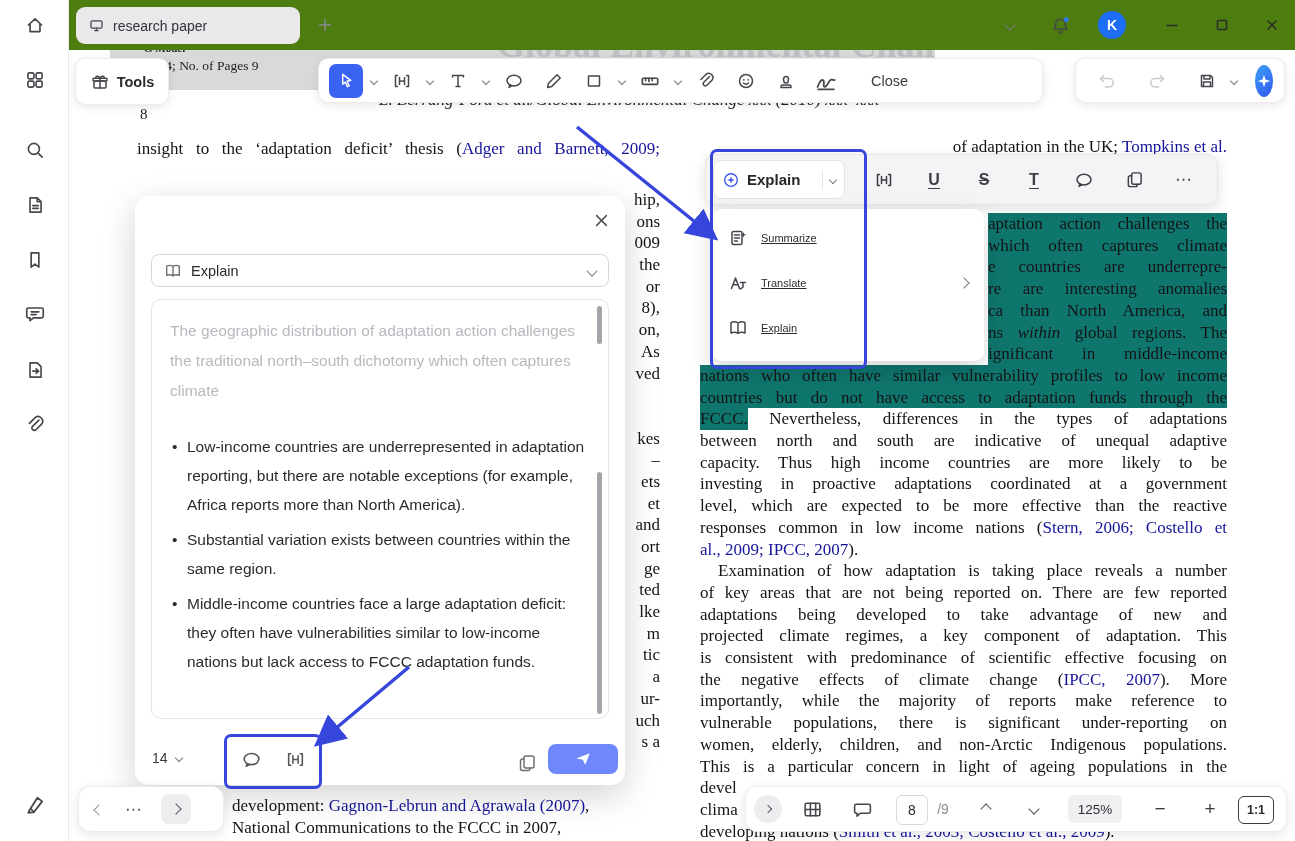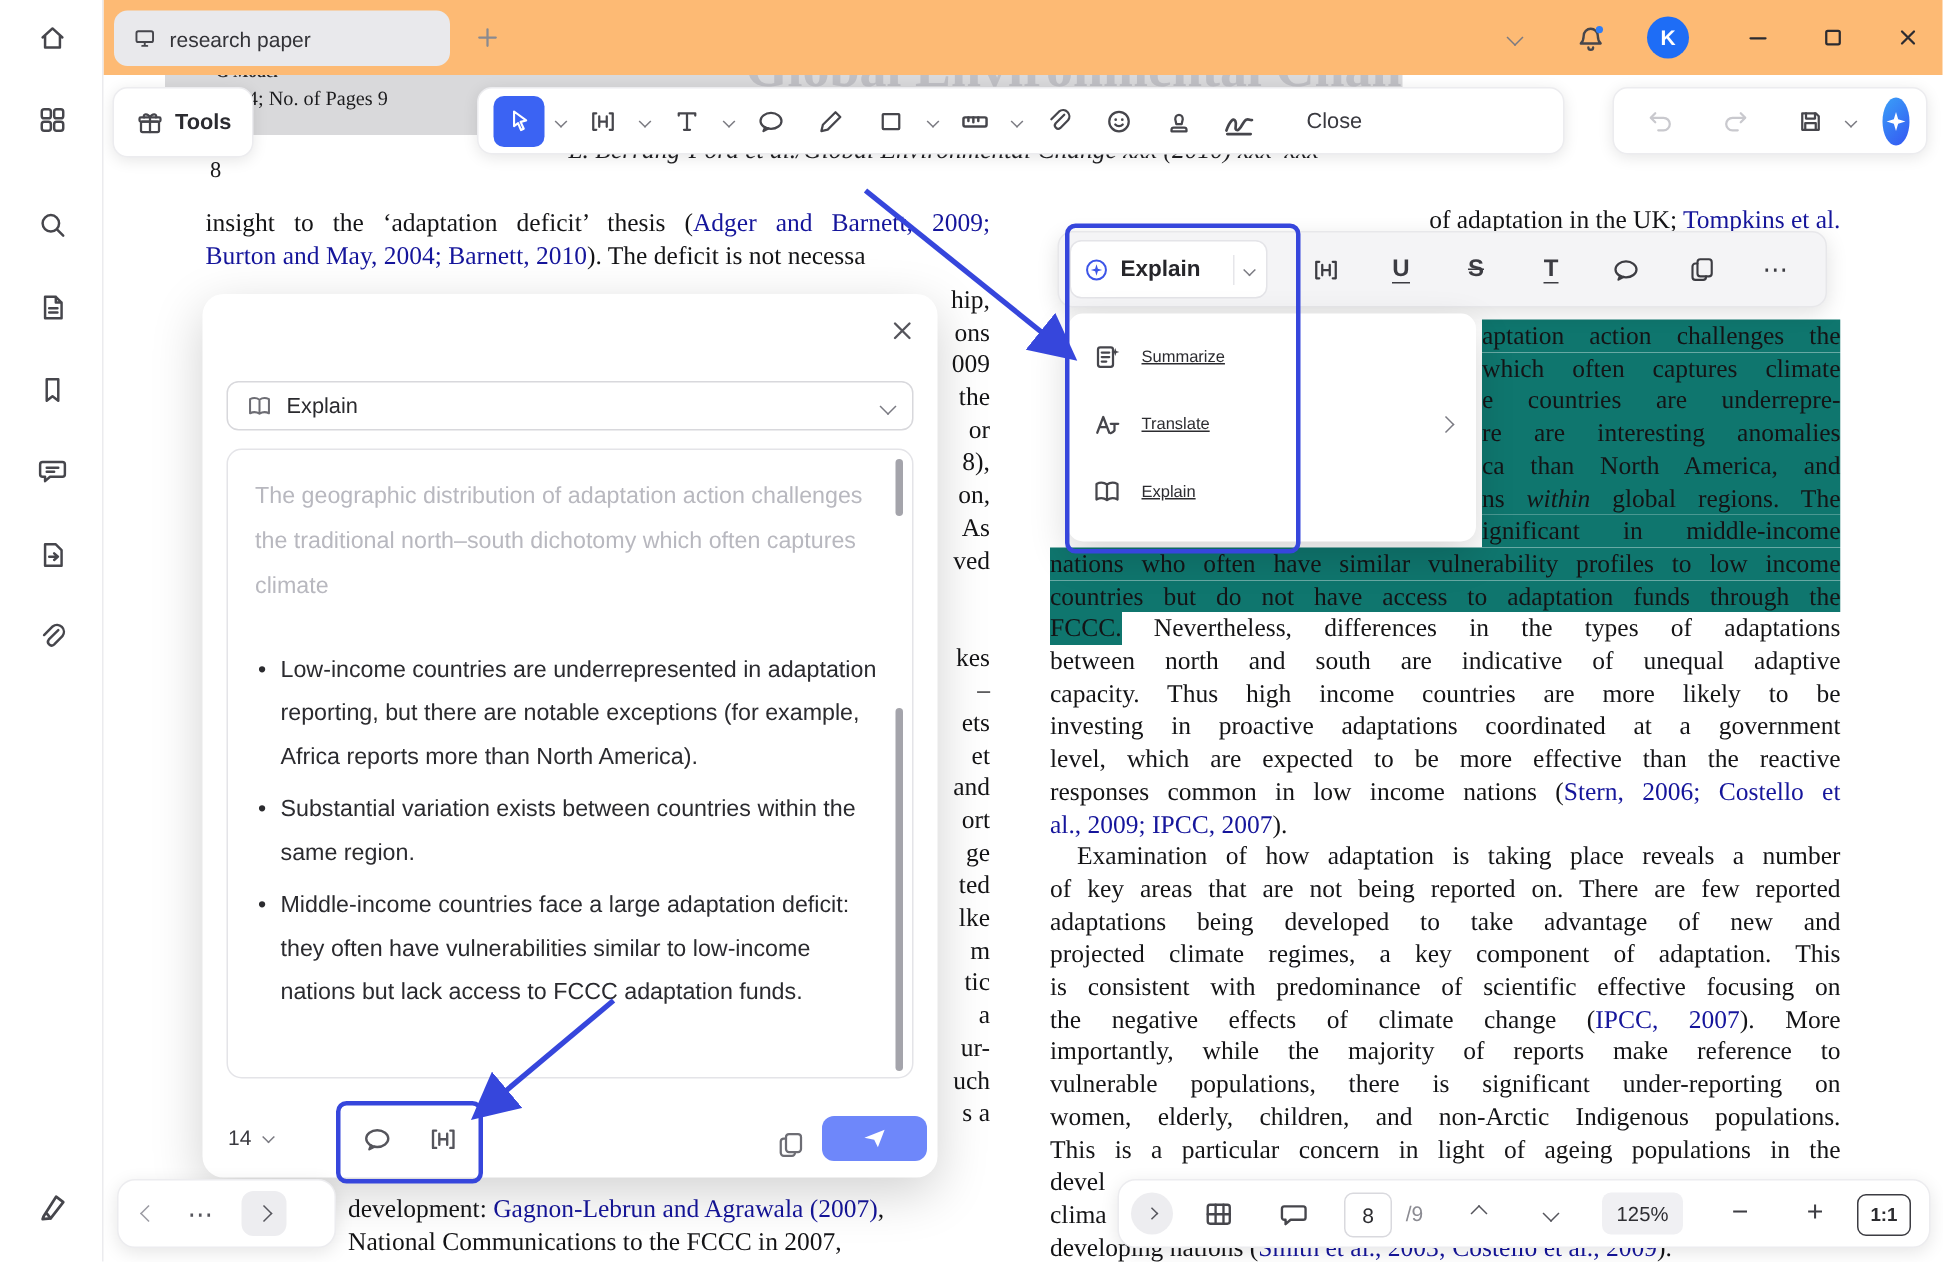--- a/index.html
+++ b/index.html
@@ -2,21 +2,21 @@
 <html><head>
 <meta charset="utf-8">
 <style>
   html,body{margin:0;padding:0;width:1295px;height:841px;overflow:hidden;background:#fff;
     font-family:"Liberation Sans",sans-serif;-webkit-font-smoothing:antialiased;}
   
   #sidebar{position:absolute;left:0;top:0;width:68px;height:841px;background:#fff;border-right:1px solid #ebebee;z-index:50;}
   .side-ic{position:absolute;left:23px;width:24px;height:24px;display:flex;align-items:center;justify-content:center;cursor:pointer;}
   .sic{stroke:#46464c;fill:none;stroke-width:1.5;stroke-linecap:round;stroke-linejoin:round;}
   
-  #tabbar{position:absolute;left:68px;top:0;width:1227px;height:50px;background:#fdba74;z-index:48;}
+  #tabbar{position:absolute;left:68px;top:0;width:1227px;height:50px;background:#4d7c0f;z-index:48;}
   #tab{position:absolute;left:8px;top:7px;width:224px;height:37px;background:#e9e9ec;border-radius:9px;display:flex;align-items:center;gap:8px;padding:0 12px;box-sizing:border-box;}
   #tab span{font-size:14px;color:#333338;}
   .winbtn{position:absolute;top:13px;width:24px;height:24px;display:flex;align-items:center;justify-content:center;cursor:pointer;}
   #avatar{position:absolute;left:1030px;top:11px;width:28px;height:28px;border-radius:50%;background:#1e6df6;color:#fff;font-size:14px;font-weight:bold;display:flex;align-items:center;justify-content:center;}
   .cv{display:inline-block;width:7px;height:7px;border-right:1.6px solid #7a7a82;border-bottom:1.6px solid #7a7a82;transform:rotate(45deg);}
   .cv.up{transform:rotate(-135deg);} .cv.left{transform:rotate(135deg);} .cv.right{transform:rotate(-45deg);}
   .cvs{width:5px;height:5px;border-width:1.4px;}
   
   #page{position:absolute;left:68px;top:50px;width:1227px;height:791px;background:#fff;}
   #grayband{position:absolute;left:42px;top:-6px;width:825px;height:46px;background:#d9d9db;z-index:1;}
@@ -199,21 +199,20 @@
   <div id="wmwrap">
     <div id="wm">Global Environmental Change</div>
   </div>
   <div id="jmodel">G Model</div>
   <div id="jcode">JGEC-814; No. of Pages 9</div>
   <div id="pagenum">8</div>
   <div id="runhead">L. Berrang-Ford et al./Global Environmental Change xxx (2010) xxx–xxx</div>
 
   <div class="pcol" style="left:69px;top:88px;width:523px;">
       <div class="pline"><span>insight to the ‘adaptation deficit’ thesis (</span><span class="link">Adger and Barnett, 2009;</span></div>
-      <div class="pline nojust"><span class="link">Burton and May, 2004; Barnett, 2010</span><span>). The deficit is not necessa</span></div>
     </div>
 
   <div id="fragcol">
 
   <div class="frag">hip,</div>
       <div class="frag">ons</div>
       <div class="frag">009</div>
       <div class="frag">the</div>
       <div class="frag">or</div>
       <div class="frag">8),</div>

